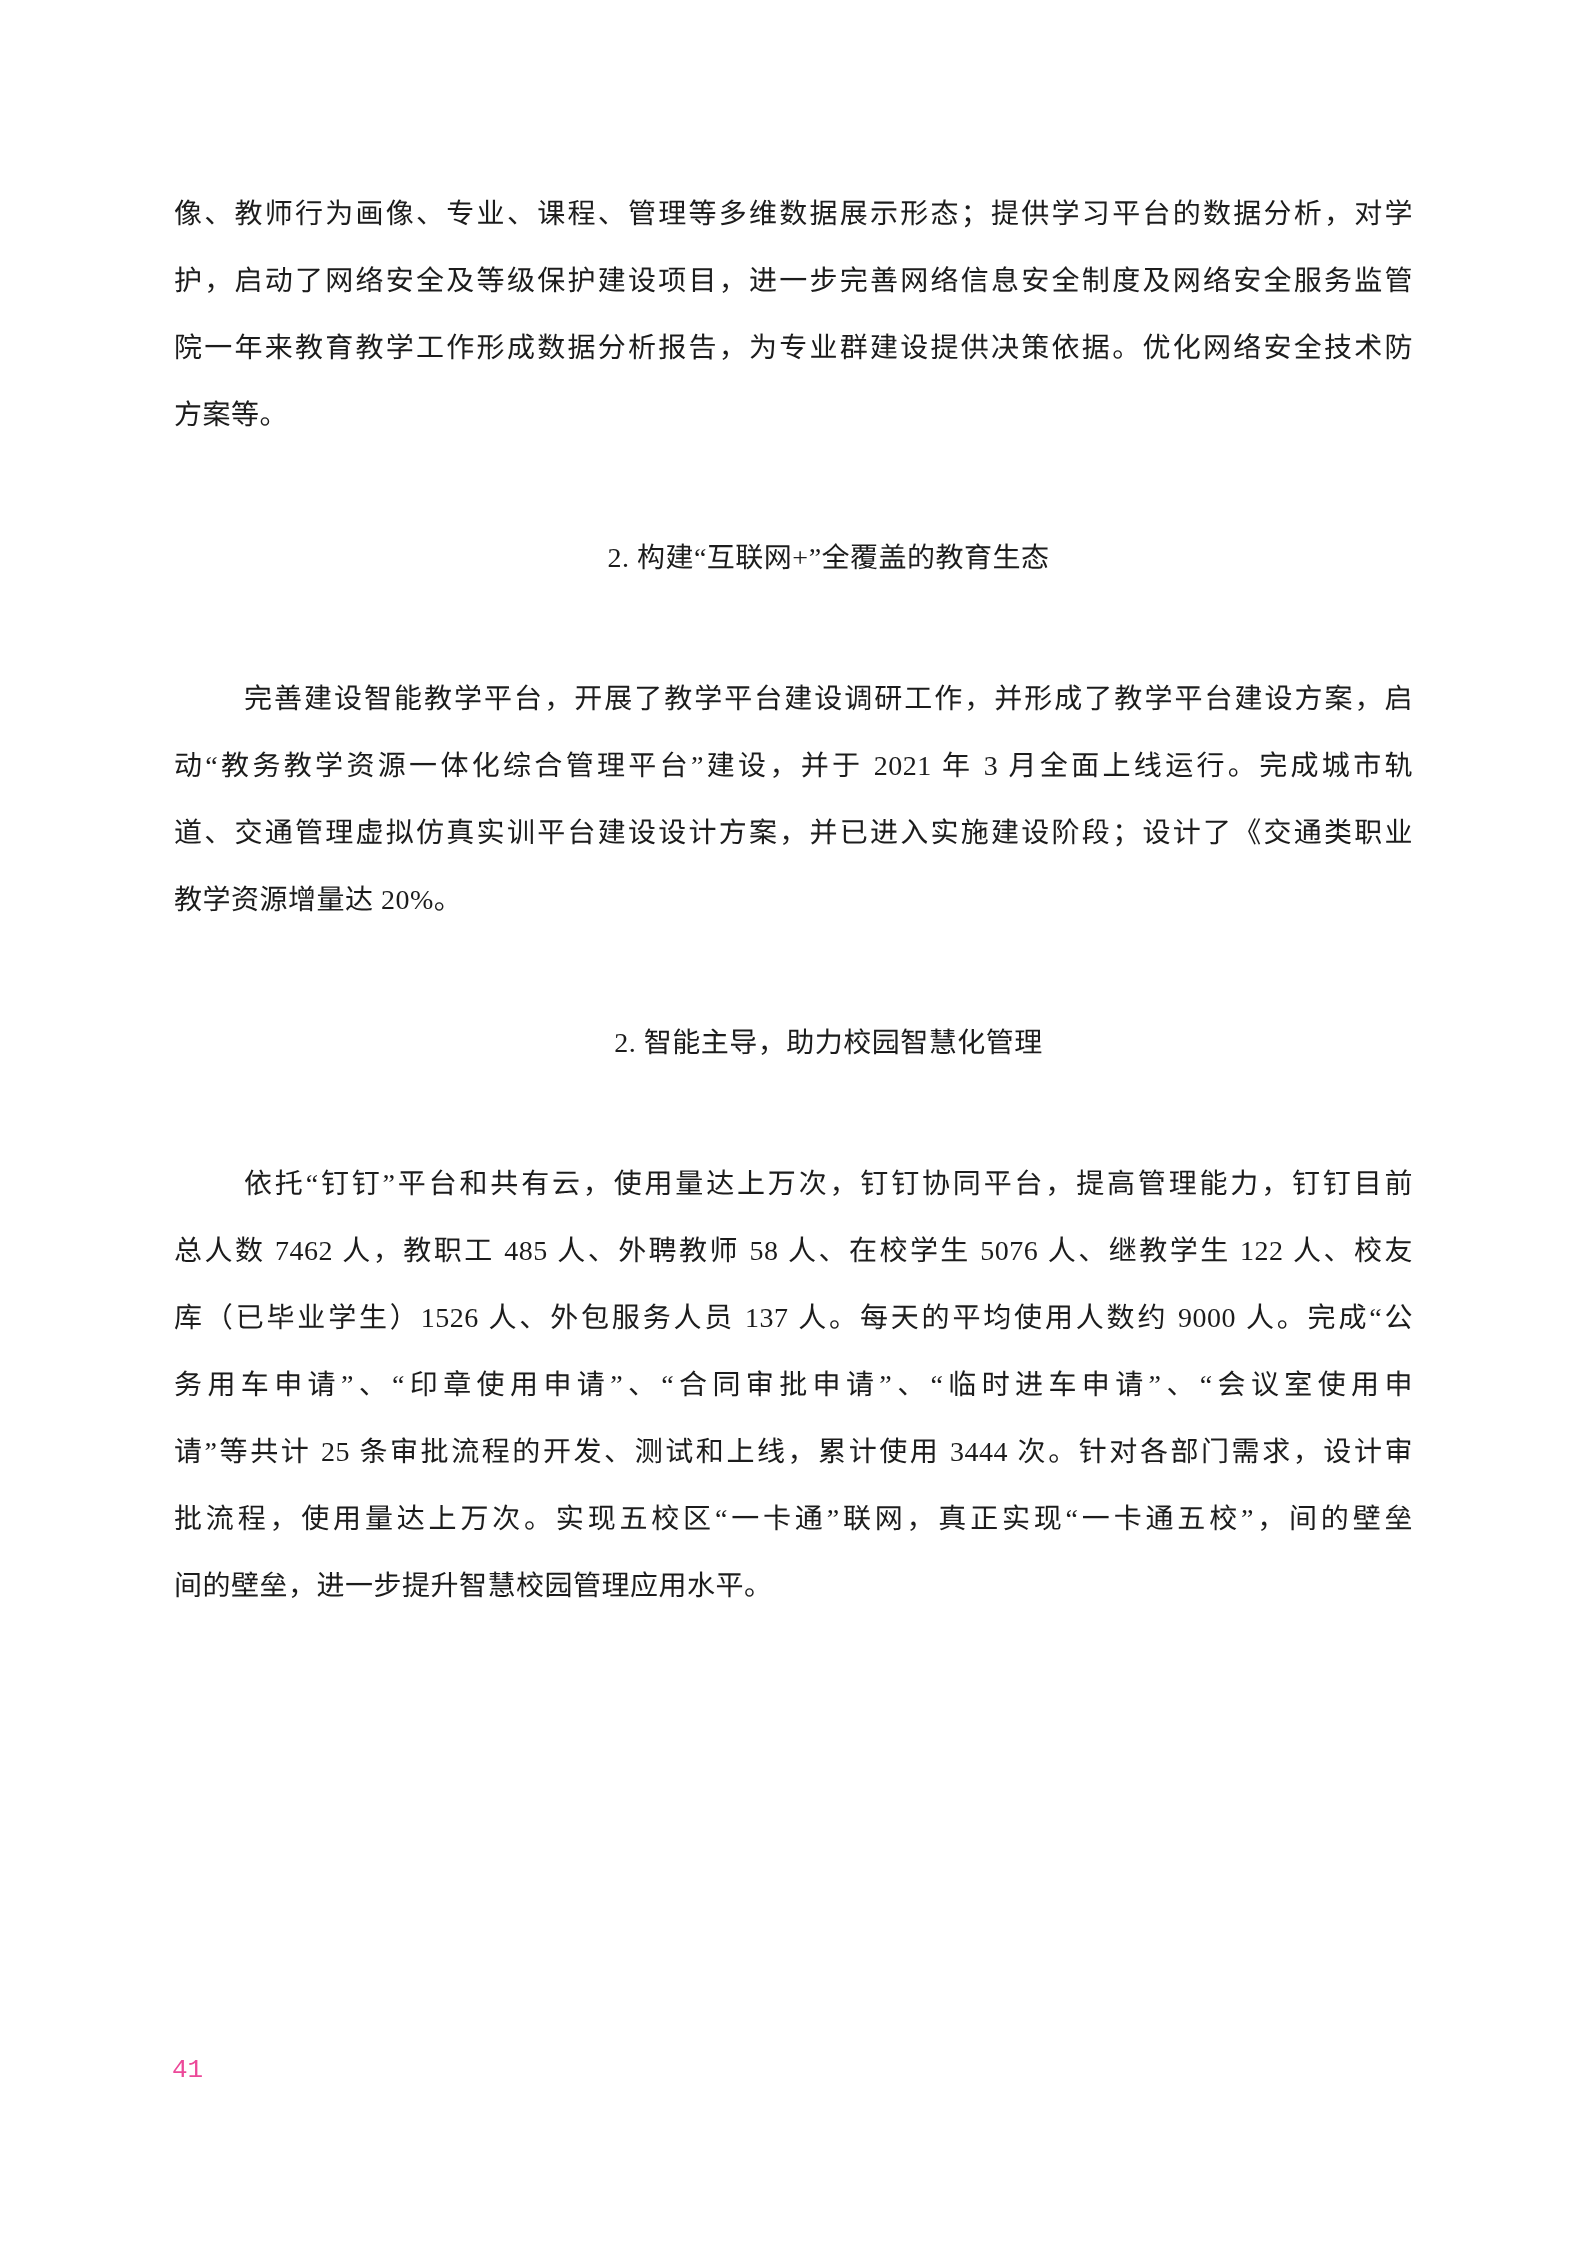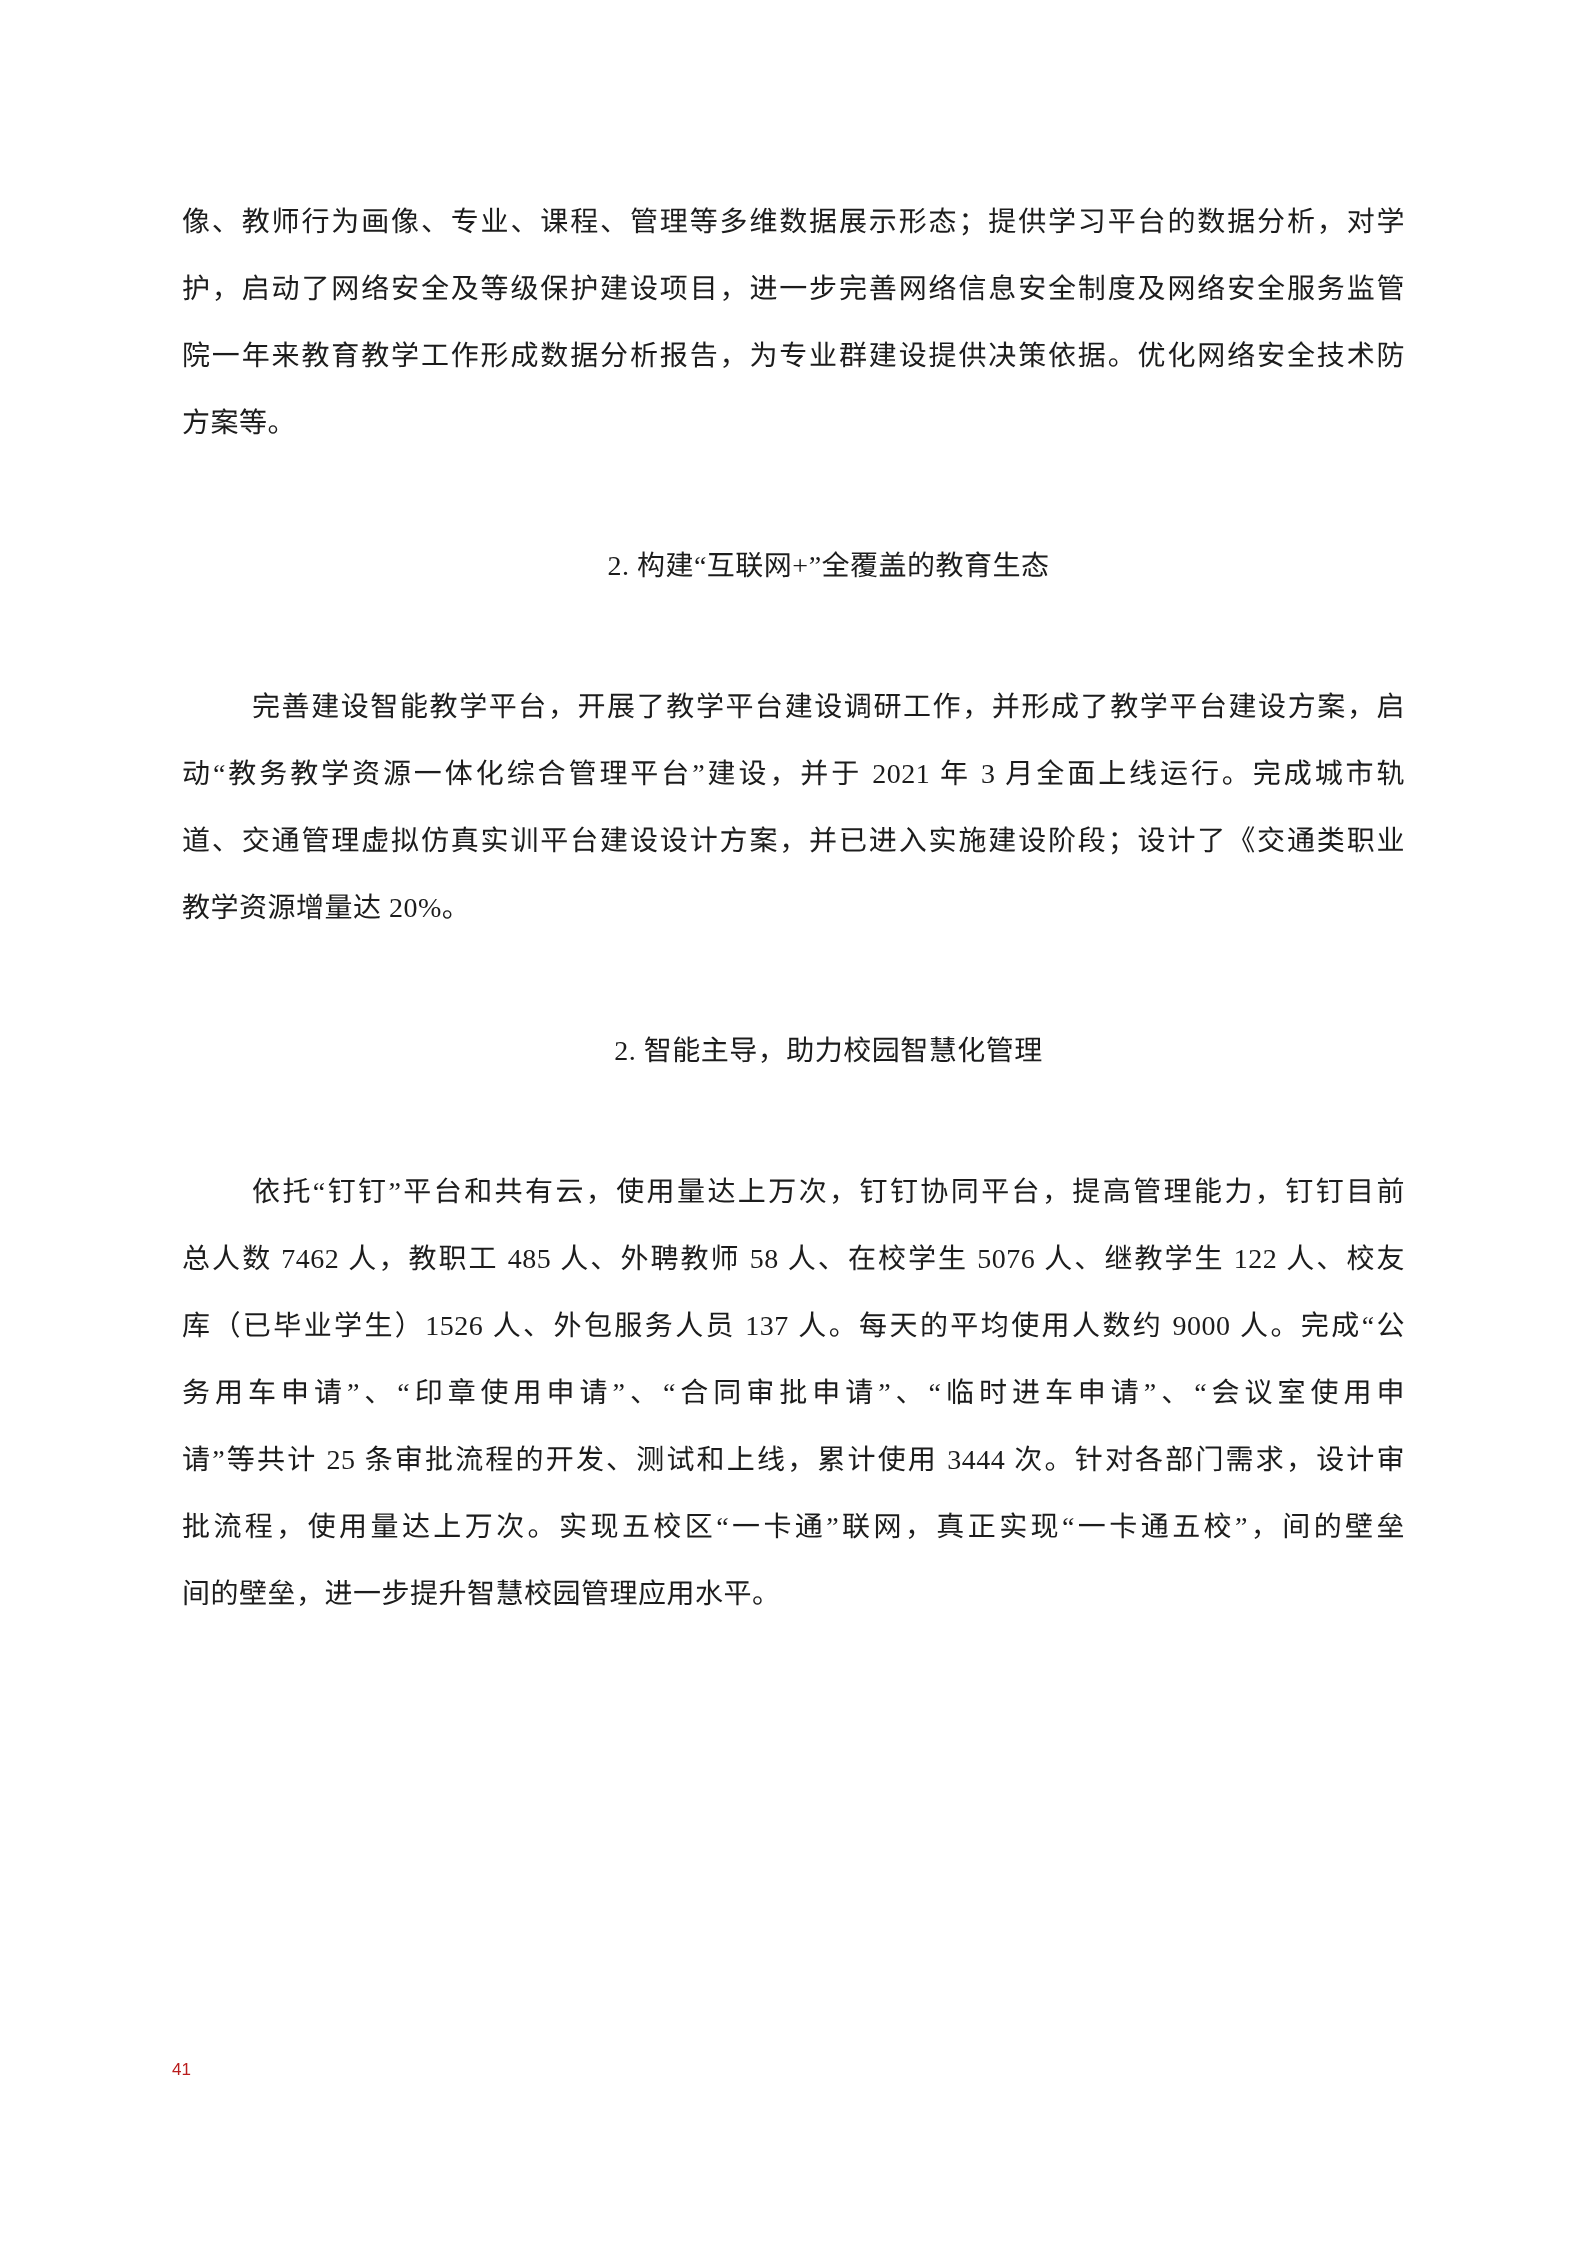--- a/index.html
+++ b/index.html
@@ -20,21 +20,21 @@
     left: 170px;
     top: 0;
     width: 1247px;
     padding-top: 176px;
     color: #1c1c1c;
     font-family: "Liberation Serif", "DejaVu Serif", serif;
     font-size: 28px;
     line-height: 67px;
     letter-spacing: 0.5px;
   }
-  .para { margin: 12px; }
+  .para { margin: 4px; }
   .line {
     margin: 0;
     text-align: justify;
     text-align-last: justify;
     text-justify: inter-ideograph;
     white-space: normal;
   }
   .line.first { text-indent: 70px; }
   .line.last  { text-align-last: left; }
   h2.heading {
@@ -42,23 +42,23 @@
     font-size: inherit;
     font-weight: normal;
     line-height: 67px;
     text-indent: 70px;
     text-align: center;
   }
   .page-number {
     position: absolute;
     left: 172px;
     top: 2055px;
-    color: #b91c1c;
-    font-family: Liberation Sans, sans-serif;
-    font-size: 17px;
+    color: #ec4899;
+    font-family: Liberation Mono, monospace;
+    font-size: 26px;
     line-height: 30px;
   }
 </style>
 </head>
 <body>
 
 <div class="page">
   <main class="doc">
 
     <section class="para">

